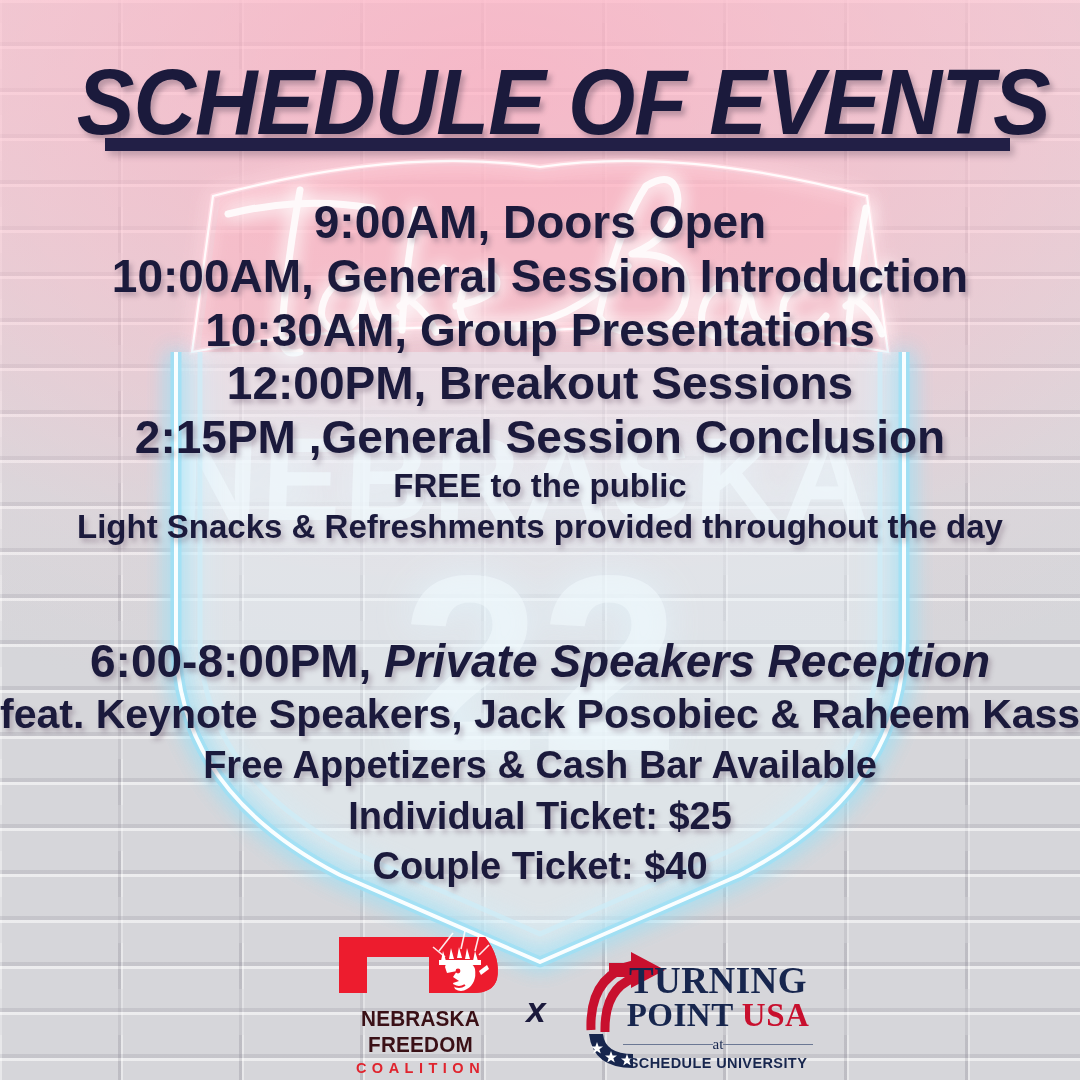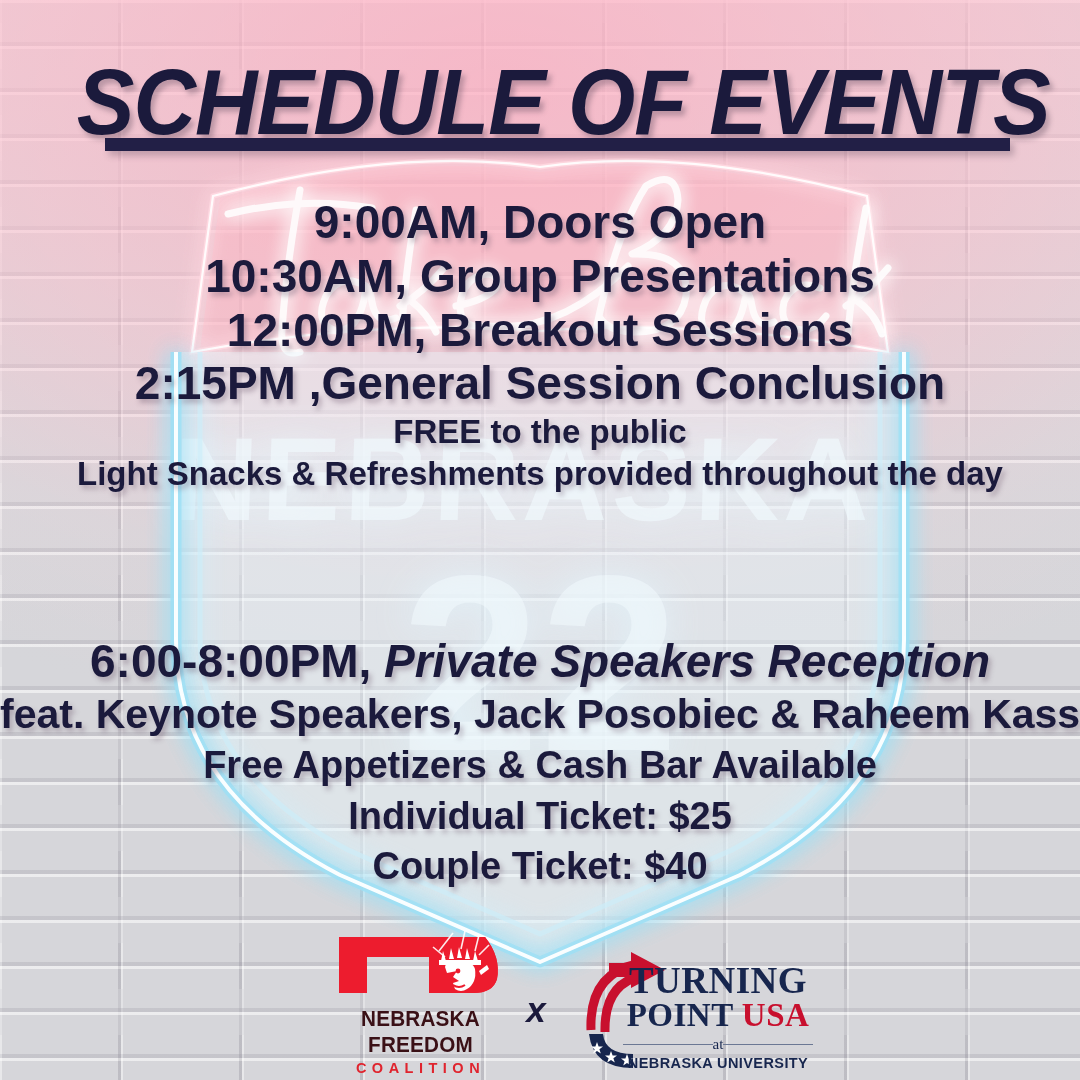--- a/index.html
+++ b/index.html
@@ -224,20 +224,23 @@
     <div class="title-wrap">
       <div class="title">SCHEDULE OF EVENTS</div>
     </div>
     <div class="title-rule"></div>
 
     <div class="sched">
       <div class="row big">
         <span>9:00AM,</span><span class="ev"> Doors Open</span>
       </div>
       <div class="row big">
+        <span>10:00AM,</span><span class="ev"> General Session Introduction</span>
+      </div>
+      <div class="row big">
         <span>10:30AM,</span><span class="ev"> Group Presentations</span>
       </div>
       <div class="row big">
         <span>12:00PM,</span><span class="ev"> Breakout Sessions</span>
       </div>
       <div class="row big">
         <span>2:15PM ,</span><span class="ev">General Session Conclusion</span>
       </div>
       <div class="row note">FREE to the public</div>
       <div class="row note">Light Snacks &amp; Refreshments provided throughout the day</div>
@@ -313,19 +316,19 @@
           </g>
         </svg>
         <div class="tp-text">
           <div class="tp-l1">TURNING</div>
           <div class="tp-l2"><span>POINT </span><span class="usa">USA</span></div>
           <div class="tp-at">
             <span class="ln"></span>
             <span class="w">at</span>
             <span class="ln"></span>
           </div>
-          <div class="tp-uni">NEBRASKA UNIVERSITY</div>
+          <div class="tp-uni">SCHEDULE UNIVERSITY</div>
         </div>
       </div>
 
     </div>
   </div>
 </div>
 
 </body></html>

